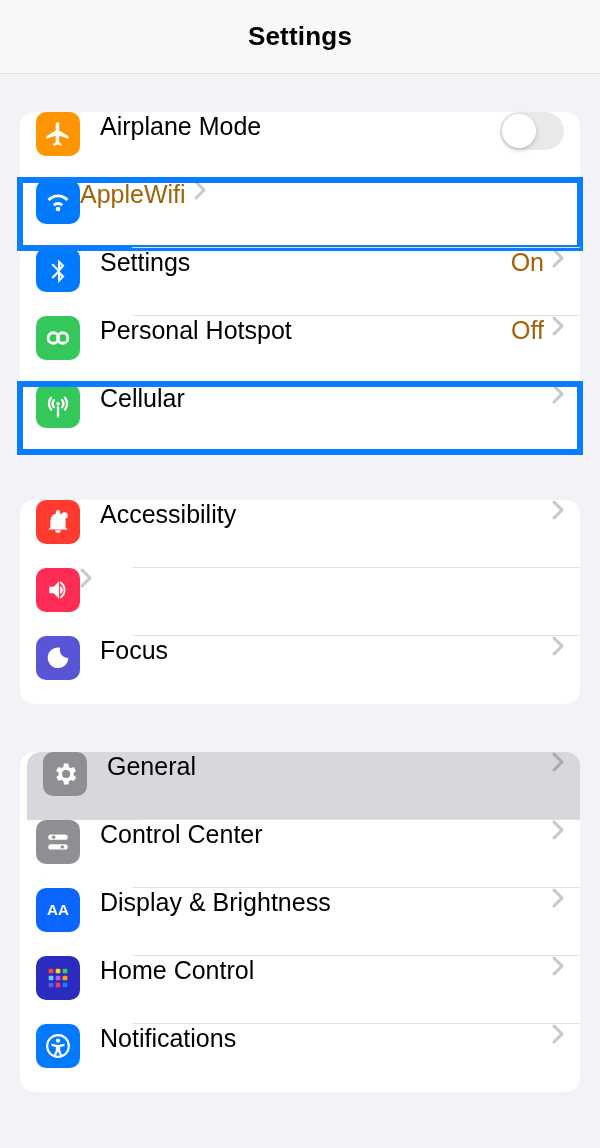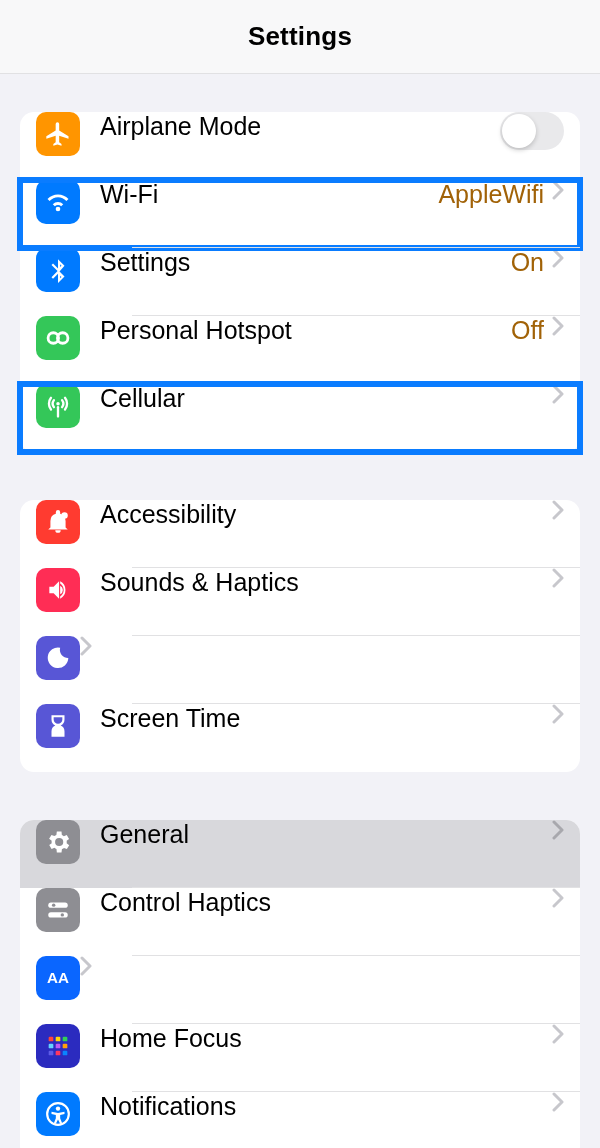--- a/index.html
+++ b/index.html
@@ -97,21 +97,21 @@
     box-shadow: 0 2px 5px rgba(0,0,0,0.2);
   }
   .highlight {
     outline: 6px solid #0a7cff;
     outline-offset: -3px;
     z-index: 10;
   }
   .row.selected {
     background: #d8d8dc;
   }
-  .row.selected:first-child { border-top-left-radius:14px; border-top-right-radius:14px; }
+  .row.selected:first-child { border-top-left-radius:14px; border-top-right-radius:14px;margin-left:7px; }
   
   .c-orange { background:#ff9500; }
   .c-blue   { background:#007aff; }
   .c-green  { background:#34c759; }
   .c-red    { background:#ff3b30; }
   .c-purple { background:#5856d6; }
   .c-gray   { background:#8e8e93; }
   .c-bluedot{ background:#0a66ff; }
   .c-multi  { background:#2b2bbf; }
   svg { display:block; }
@@ -139,21 +139,20 @@
       </div>
       <div class="row-sep"></div>
     </div>
 
     <div class="row highlight">
       <div class="icon-wrap c-blue">
         <svg width="28" height="28" viewBox="0 0 24 24">
             <path fill="#fff" d="M12 20a2 2 0 1 0 0-4 2 2 0 0 0 0 4zm-4.5-6.1l1.8 1.8A4 4 0 0 1 12 14.6a4 4 0 0 1 2.7 1.1l1.8-1.8A6.5 6.5 0 0 0 12 12a6.5 6.5 0 0 0-4.5 1.9zM3 9.4l1.8 1.8A10.5 10.5 0 0 1 12 8a10.5 10.5 0 0 1 7.2 3.2L21 9.4A13 13 0 0 0 12 5.5 13 13 0 0 0 3 9.4z"></path>
           </svg>
       </div>
-      <div class="label">Wi-Fi</div>
       <div class="value">AppleWifi</div>
       <div class="chevron">
         <svg width="12" height="20" viewBox="0 0 12 20">
             <path fill="none" stroke="#c7c7cc" stroke-width="3" stroke-linecap="round" stroke-linejoin="round" d="M2 2l8 8-8 8"></path>
           </svg>
       </div>
       <div class="row-sep"></div>
     </div>
 
     <div class="row">
@@ -228,56 +227,43 @@
       </div>
       <div class="row-sep"></div>
     </div>
 
     <div class="row">
       <div class="icon-wrap" style="background:#ff2d55">
         <svg width="26" height="26" viewBox="0 0 24 24">
             <path fill="#fff" d="M4 9v6h4l5 5V4L8 9H4zm12.5 3a4.5 4.5 0 0 0-2.5-4v8a4.5 4.5 0 0 0 2.5-4zm-2.5-8v2.1a7 7 0 0 1 0 11.8V20a9 9 0 0 0 0-16z"></path>
           </svg>
       </div>
-      <div class="label">Sounds &amp; Haptics</div>
       <div class="chevron">
         <svg width="12" height="20" viewBox="0 0 12 20">
             <path fill="none" stroke="#c7c7cc" stroke-width="3" stroke-linecap="round" stroke-linejoin="round" d="M2 2l8 8-8 8"></path>
           </svg>
       </div>
       <div class="row-sep"></div>
     </div>
 
     <div class="row">
       <div class="icon-wrap c-purple">
         <svg width="26" height="26" viewBox="0 0 24 24">
             <path fill="#fff" d="M14 2.5A9.5 9.5 0 1 0 21.5 12 7.5 7.5 0 0 1 14 2.5z"></path>
           </svg>
       </div>
-      <div class="chevron">
-        <svg width="12" height="20" viewBox="0 0 12 20">
-            <path fill="none" stroke="#c7c7cc" stroke-width="3" stroke-linecap="round" stroke-linejoin="round" d="M2 2l8 8-8 8"></path>
-          </svg>
-      </div>
-      <div class="row-sep"></div>
-    </div>
-
-    <div class="row">
-      <div class="icon-wrap c-purple">
-        <svg width="26" height="26" viewBox="0 0 24 24">
-            <path fill="#fff" d="M6 2h12v4a6 6 0 0 1-3.5 5.5A6 6 0 0 1 18 17v5H6v-5a6 6 0 0 1 3.5-5.5A6 6 0 0 1 6 6V2zm2 2v2a4 4 0 0 0 4 4 4 4 0 0 0 4-4V4H8z"></path>
-          </svg>
-      </div>
-      <div class="label">Screen Time</div>
-      <div class="chevron">
-        <svg width="12" height="20" viewBox="0 0 12 20">
-            <path fill="none" stroke="#c7c7cc" stroke-width="3" stroke-linecap="round" stroke-linejoin="round" d="M2 2l8 8-8 8"></path>
-          </svg>
-      </div>
-    </div>
+      <div class="label">Focus</div>
+      <div class="chevron">
+        <svg width="12" height="20" viewBox="0 0 12 20">
+            <path fill="none" stroke="#c7c7cc" stroke-width="3" stroke-linecap="round" stroke-linejoin="round" d="M2 2l8 8-8 8"></path>
+          </svg>
+      </div>
+      <div class="row-sep"></div>
+    </div>
+
   </div>
 
   <div class="group">
 
     <div class="row selected">
       <div class="icon-wrap c-gray">
         <svg width="28" height="28" viewBox="0 0 24 24">
             <path fill="#fff" d="M19.4 13a7.6 7.6 0 0 0 .1-1 7.6 7.6 0 0 0-.1-1l2.1-1.6-2-3.4-2.5 1a7.7 7.7 0 0 0-1.7-1L15 3h-4l-.4 2.9a7.7 7.7 0 0 0-1.7 1l-2.5-1-2 3.4L6.6 11a7.6 7.6 0 0 0-.1 1 7.6 7.6 0 0 0 .1 1l-2.1 1.6 2 3.4 2.5-1a7.7 7.7 0 0 0 1.7 1L11 21h4l.4-2.9a7.7 7.7 0 0 0 1.7-1l2.5 1 2-3.4L19.4 13zM13 15.5a3.5 3.5 0 1 1 0-7 3.5 3.5 0 0 1 0 7z"></path>
           </svg>
       </div>
@@ -294,35 +280,36 @@
       <div class="icon-wrap c-gray">
         <svg width="26" height="26" viewBox="0 0 24 24">
             <g fill="#fff">
               <rect x="3" y="5" width="18" height="5" rx="2.5"></rect>
               <rect x="3" y="14" width="18" height="5" rx="2.5"></rect>
               <circle cx="8" cy="7.5" r="1.6" fill="#8e8e93"></circle>
               <circle cx="16" cy="16.5" r="1.6" fill="#8e8e93"></circle>
             </g>
           </svg>
       </div>
-      <div class="label">Control Haptics</div>
+      <div class="label">Control Center</div>
       <div class="chevron">
         <svg width="12" height="20" viewBox="0 0 12 20">
             <path fill="none" stroke="#c7c7cc" stroke-width="3" stroke-linecap="round" stroke-linejoin="round" d="M2 2l8 8-8 8"></path>
           </svg>
       </div>
       <div class="row-sep"></div>
     </div>
 
     <div class="row">
       <div class="icon-wrap c-bluedot">
         <svg width="26" height="26" viewBox="0 0 24 24">
             <text x="12" y="17" text-anchor="middle" font-size="14" font-weight="600" fill="#fff" font-family="Arial">AA</text>
           </svg>
       </div>
+      <div class="label">Display &amp; Brightness</div>
       <div class="chevron">
         <svg width="12" height="20" viewBox="0 0 12 20">
             <path fill="none" stroke="#c7c7cc" stroke-width="3" stroke-linecap="round" stroke-linejoin="round" d="M2 2l8 8-8 8"></path>
           </svg>
       </div>
       <div class="row-sep"></div>
     </div>
 
     <div class="row">
       <div class="icon-wrap c-multi">
@@ -331,21 +318,21 @@
             <rect x="10" y="4" width="4" height="4" rx="1" fill="#ffd60a"></rect>
             <rect x="16" y="4" width="4" height="4" rx="1" fill="#30d158"></rect>
           <rect x="4" y="10" width="4" height="4" rx="1" fill="#64d2ff"></rect>
             <rect x="10" y="10" width="4" height="4" rx="1" fill="#bf5af2"></rect>
             <rect x="16" y="10" width="4" height="4" rx="1" fill="#ff9f0a"></rect>
           <rect x="4" y="16" width="4" height="4" rx="1" fill="#5e5ce6"></rect>
             <rect x="10" y="16" width="4" height="4" rx="1" fill="#ff375f"></rect>
             <rect x="16" y="16" width="4" height="4" rx="1" fill="#0a84ff"></rect>
         </svg>
       </div>
-      <div class="label">Home Focus</div>
+      <div class="label">Home Control</div>
       <div class="chevron">
         <svg width="12" height="20" viewBox="0 0 12 20">
             <path fill="none" stroke="#c7c7cc" stroke-width="3" stroke-linecap="round" stroke-linejoin="round" d="M2 2l8 8-8 8"></path>
           </svg>
       </div>
       <div class="row-sep"></div>
     </div>
 
     <div class="row">
       <div class="icon-wrap c-blue">

